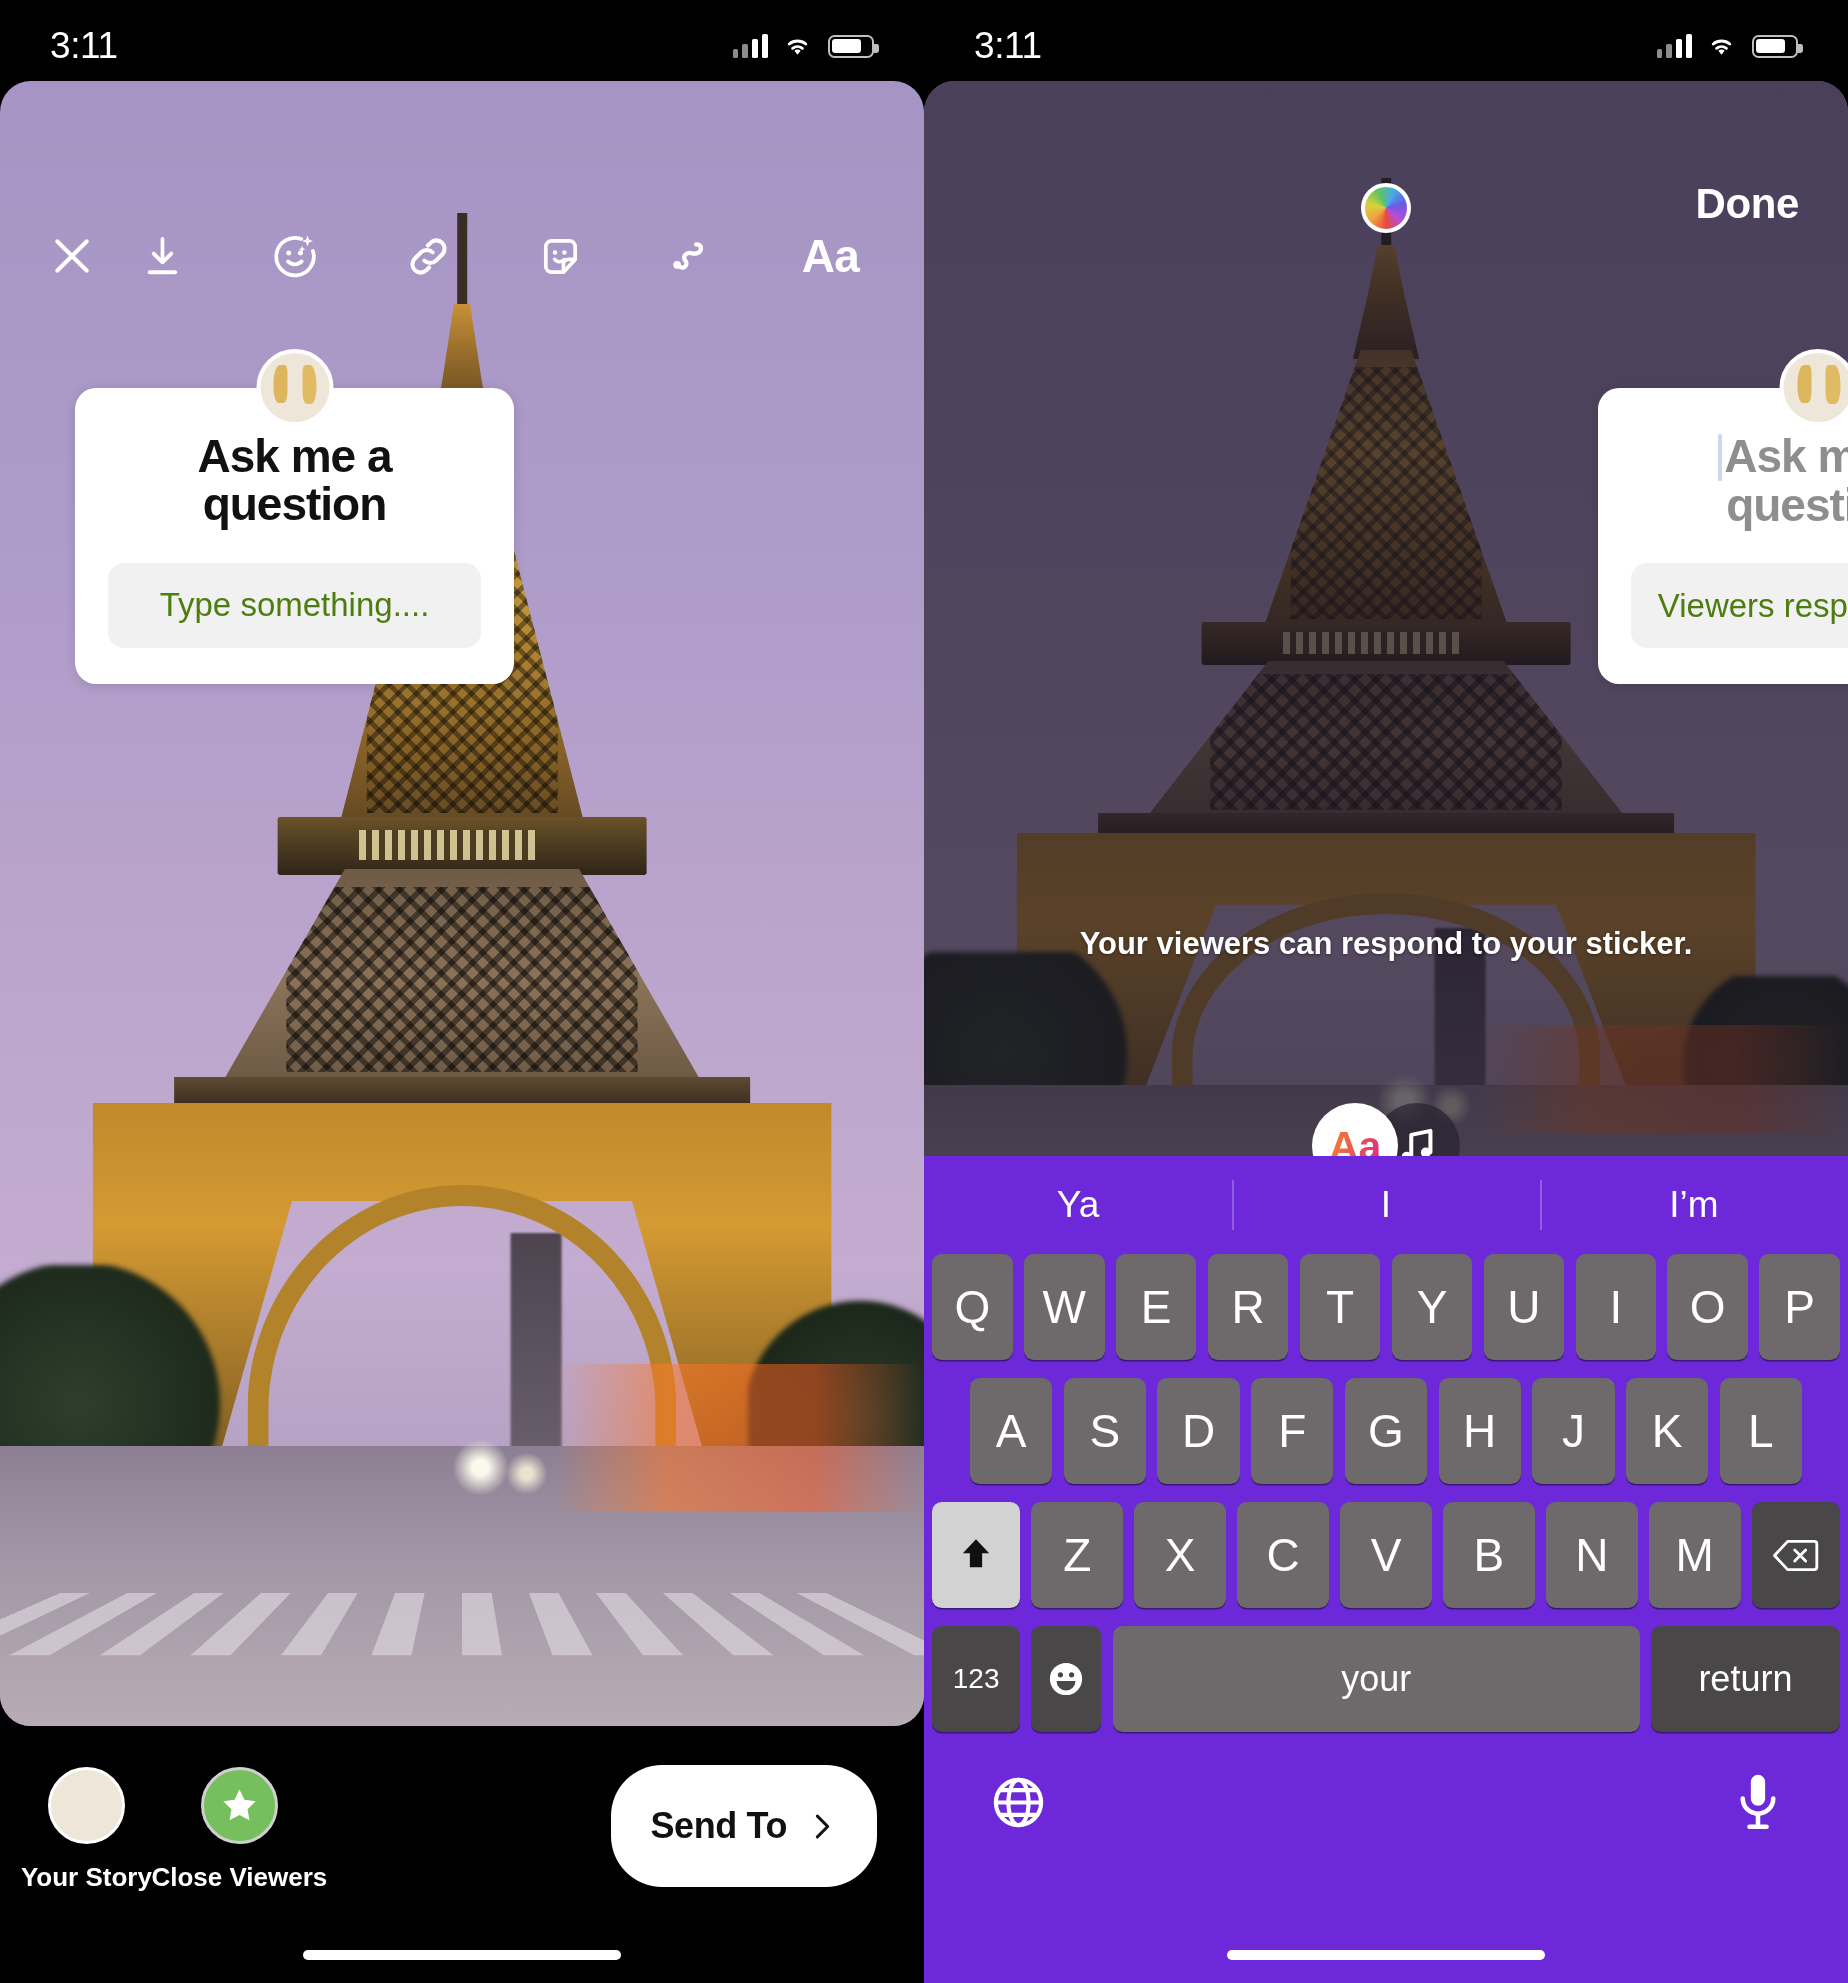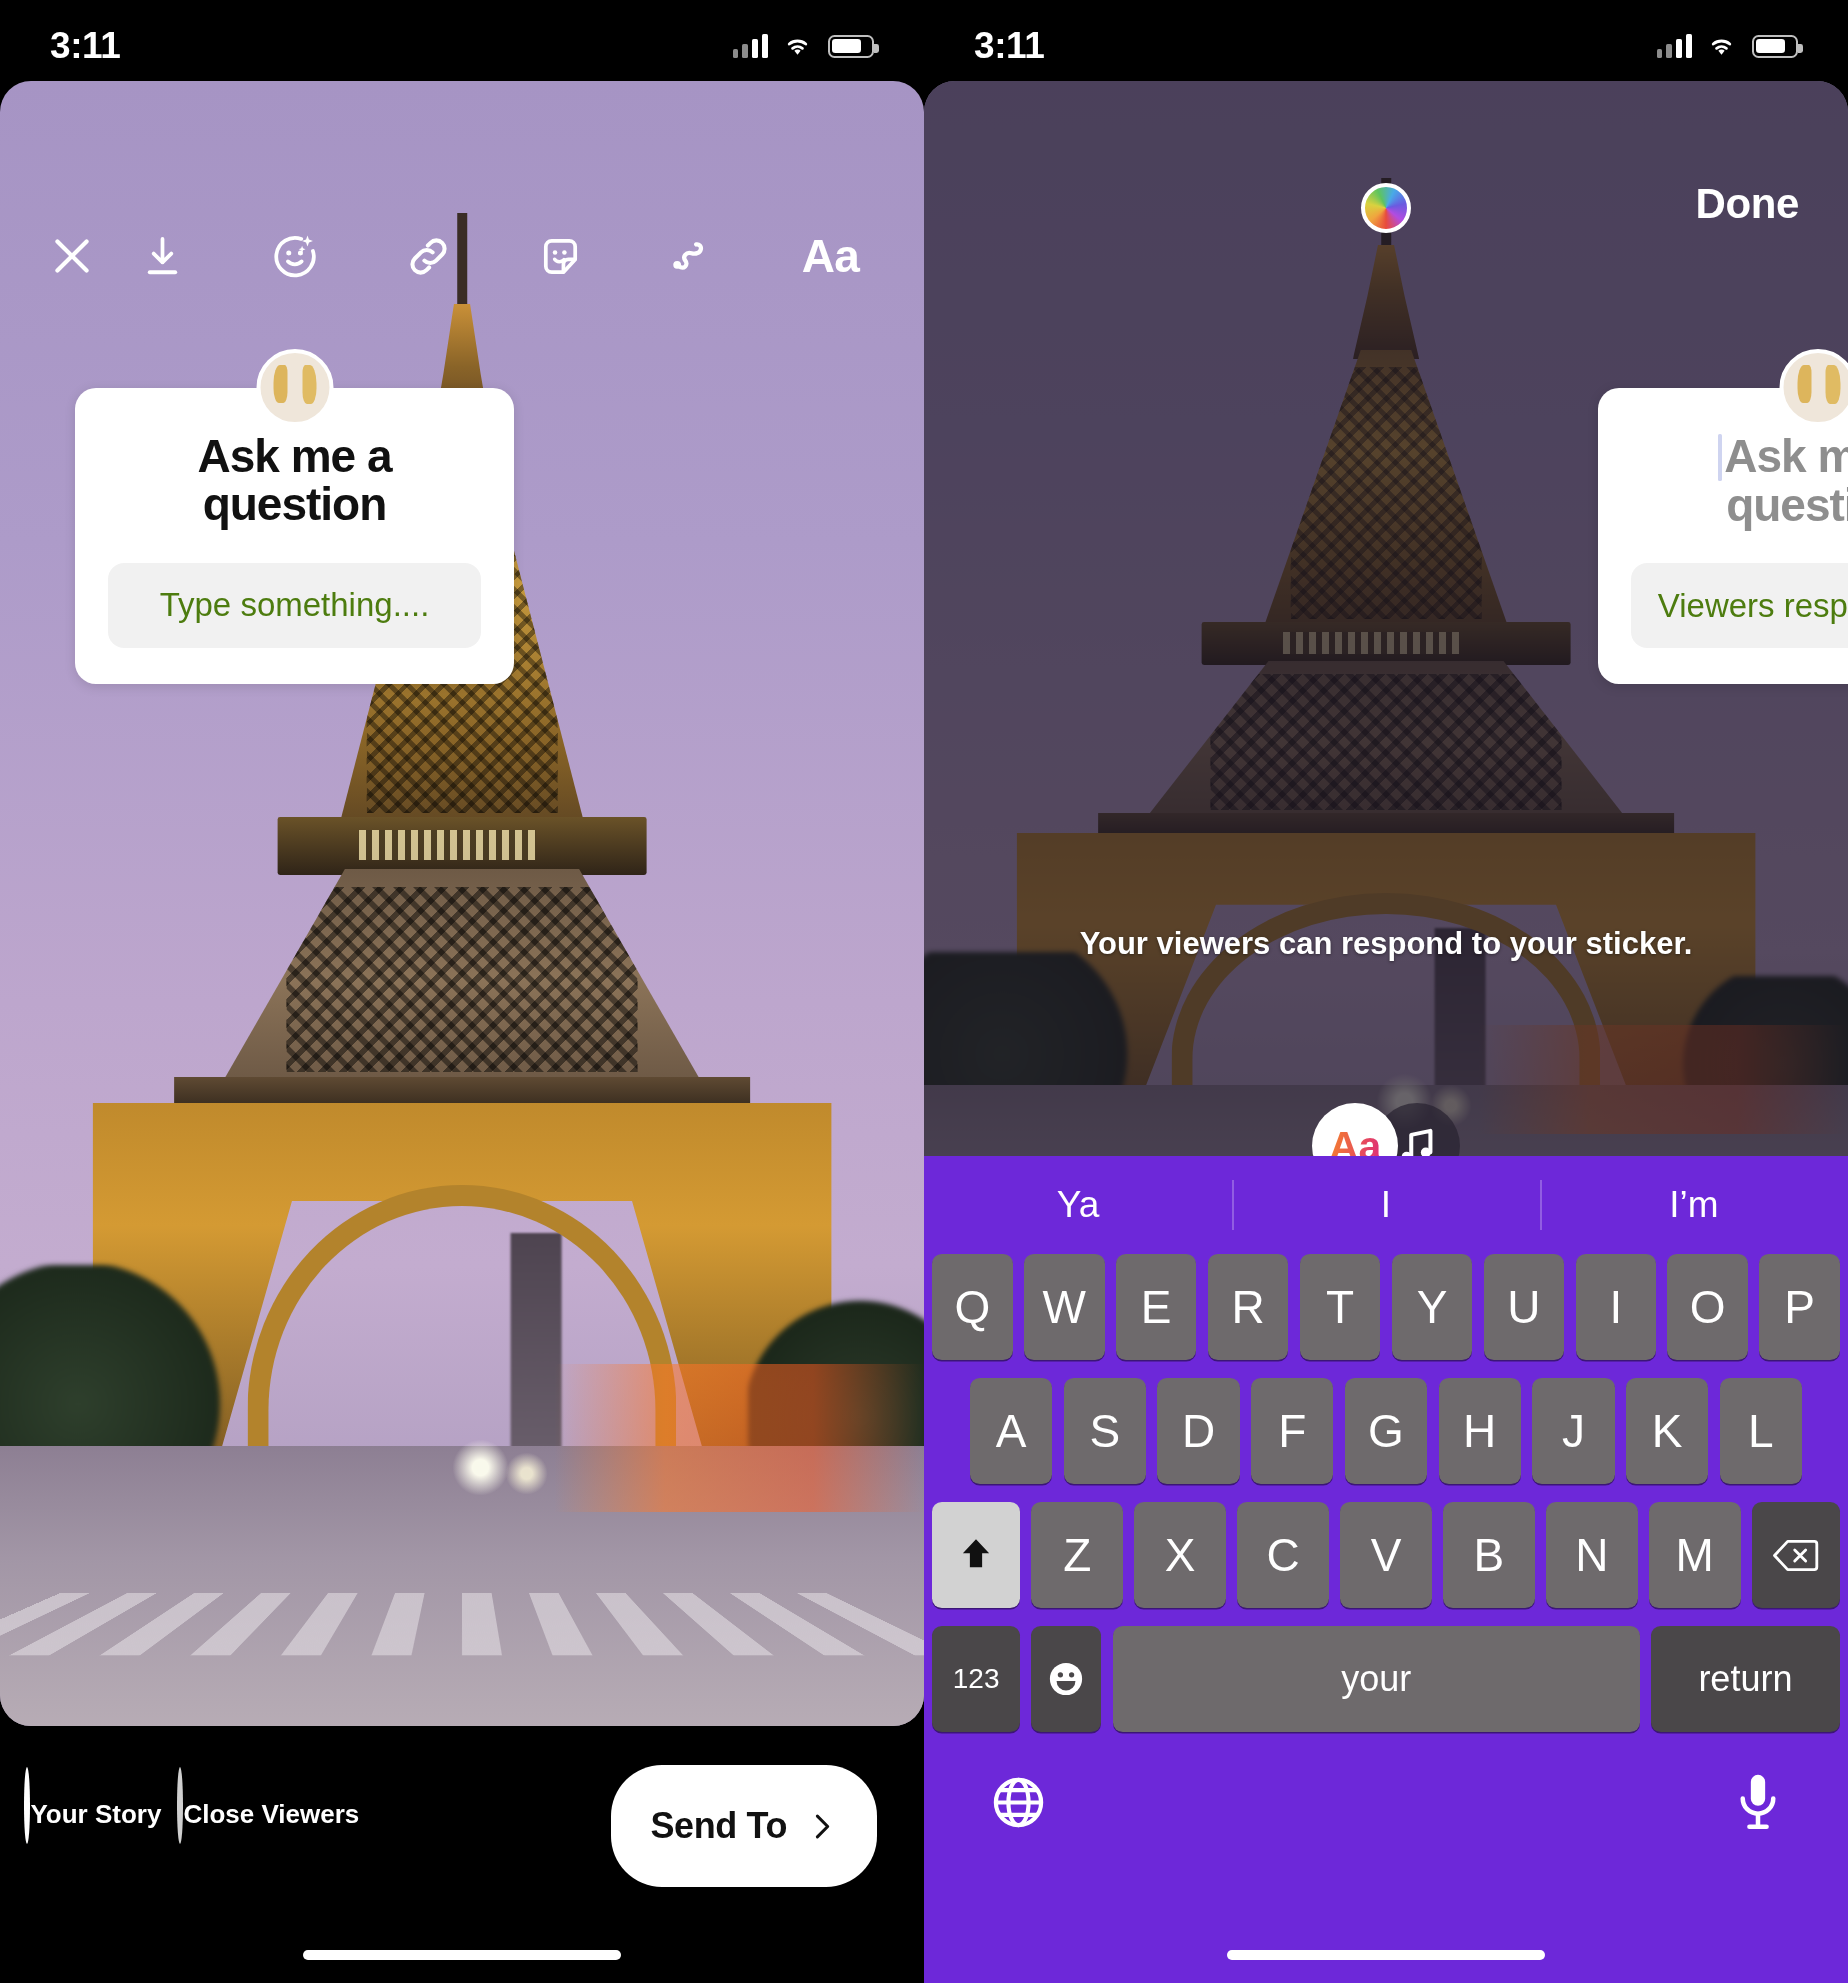--- a/index.html
+++ b/index.html
@@ -7,21 +7,21 @@
               font-family:"Liberation Sans", sans-serif; }
 
   .screens { display:flex; width:1848px; height:1983px; }
   .phone { position:relative; width:924px; height:1983px; background:#000; overflow:hidden; }
   .phone.right { width:924px; }
 
   
   .statusbar { position:absolute; top:0; left:0; right:0; height:81px;
                display:flex; align-items:center; justify-content:space-between;
                padding:0 50px; z-index:40; }
-  .clock { color:#fff; font-size:37px; font-weight:700; letter-spacing:-0.4px;
+  .clock { color:#fff; font-size:37px; font-weight:400; letter-spacing:-0.4px;
            padding-top:11.4px; }
   .sysicons { display:flex; align-items:center; gap:14.7px; padding-top:11.4px; }
   .bars { display:flex; align-items:flex-end; gap:4.1px; height:24.4px; }
   .bars i { display:block; width:5.7px; background:#fff; border-radius:1.6px; }
   .bars i:nth-child(1){height:9px;opacity:.55}
   .bars i:nth-child(2){height:14px;opacity:.55}
   .bars i:nth-child(3){height:19px;opacity:1}
   .bars i:nth-child(4){height:24.4px;opacity:1}
   .wifi { width:31px; height:24.4px; position:relative; }
   .batt { width:46px; height:23px; border:2.4px solid rgba(255,255,255,.75);
@@ -173,21 +173,21 @@
            width:50px; height:50px; border-radius:50%; border:4.1px solid #fff;
            background:conic-gradient(from 180deg,#e84b3c,#f0a53e,#d9d23f,#5ec45e,
                       #49a9e8,#6a5ae0,#b34ce0,#e84b3c); }
   .done { position:absolute; right:49px; top:-3.3px; color:#fff; font-size:42px;
           font-weight:600; letter-spacing:-0.4px; }
 
   
   .bottombar { position:absolute; left:0; right:0; bottom:0; height:257px;
                background:#000; z-index:35; }
   .dest { position:absolute; left:24.4px; top:41px; display:flex; gap:29px; }
-  .dest-item { width:124px; display:flex; flex-direction:row; align-items:center; }
+  .dest-item { width:124px; display:flex; flex-direction:column; align-items:center; }
   .dest-circle { width:77px; height:77px; border-radius:50%; border:3.3px solid #fff;
                  overflow:hidden; position:relative; background:#efe6da; }
   .dest-circle.cf { background:#76bf5e; border-color:#cfcfcf; display:flex;
                     align-items:center; justify-content:center; }
   .dest-label { margin-top:18px; color:#fff; font-size:26px; font-weight:700;
                 white-space:nowrap; }
   .sendto { position:absolute; right:47px; top:39px; height:122px;
             background:#fff; border-radius:51px; padding:0 39px;
             display:flex; align-items:center; gap:18px; }
   .sendto span { font-size:36px; font-weight:700; color:#111; letter-spacing:-0.4px; }

